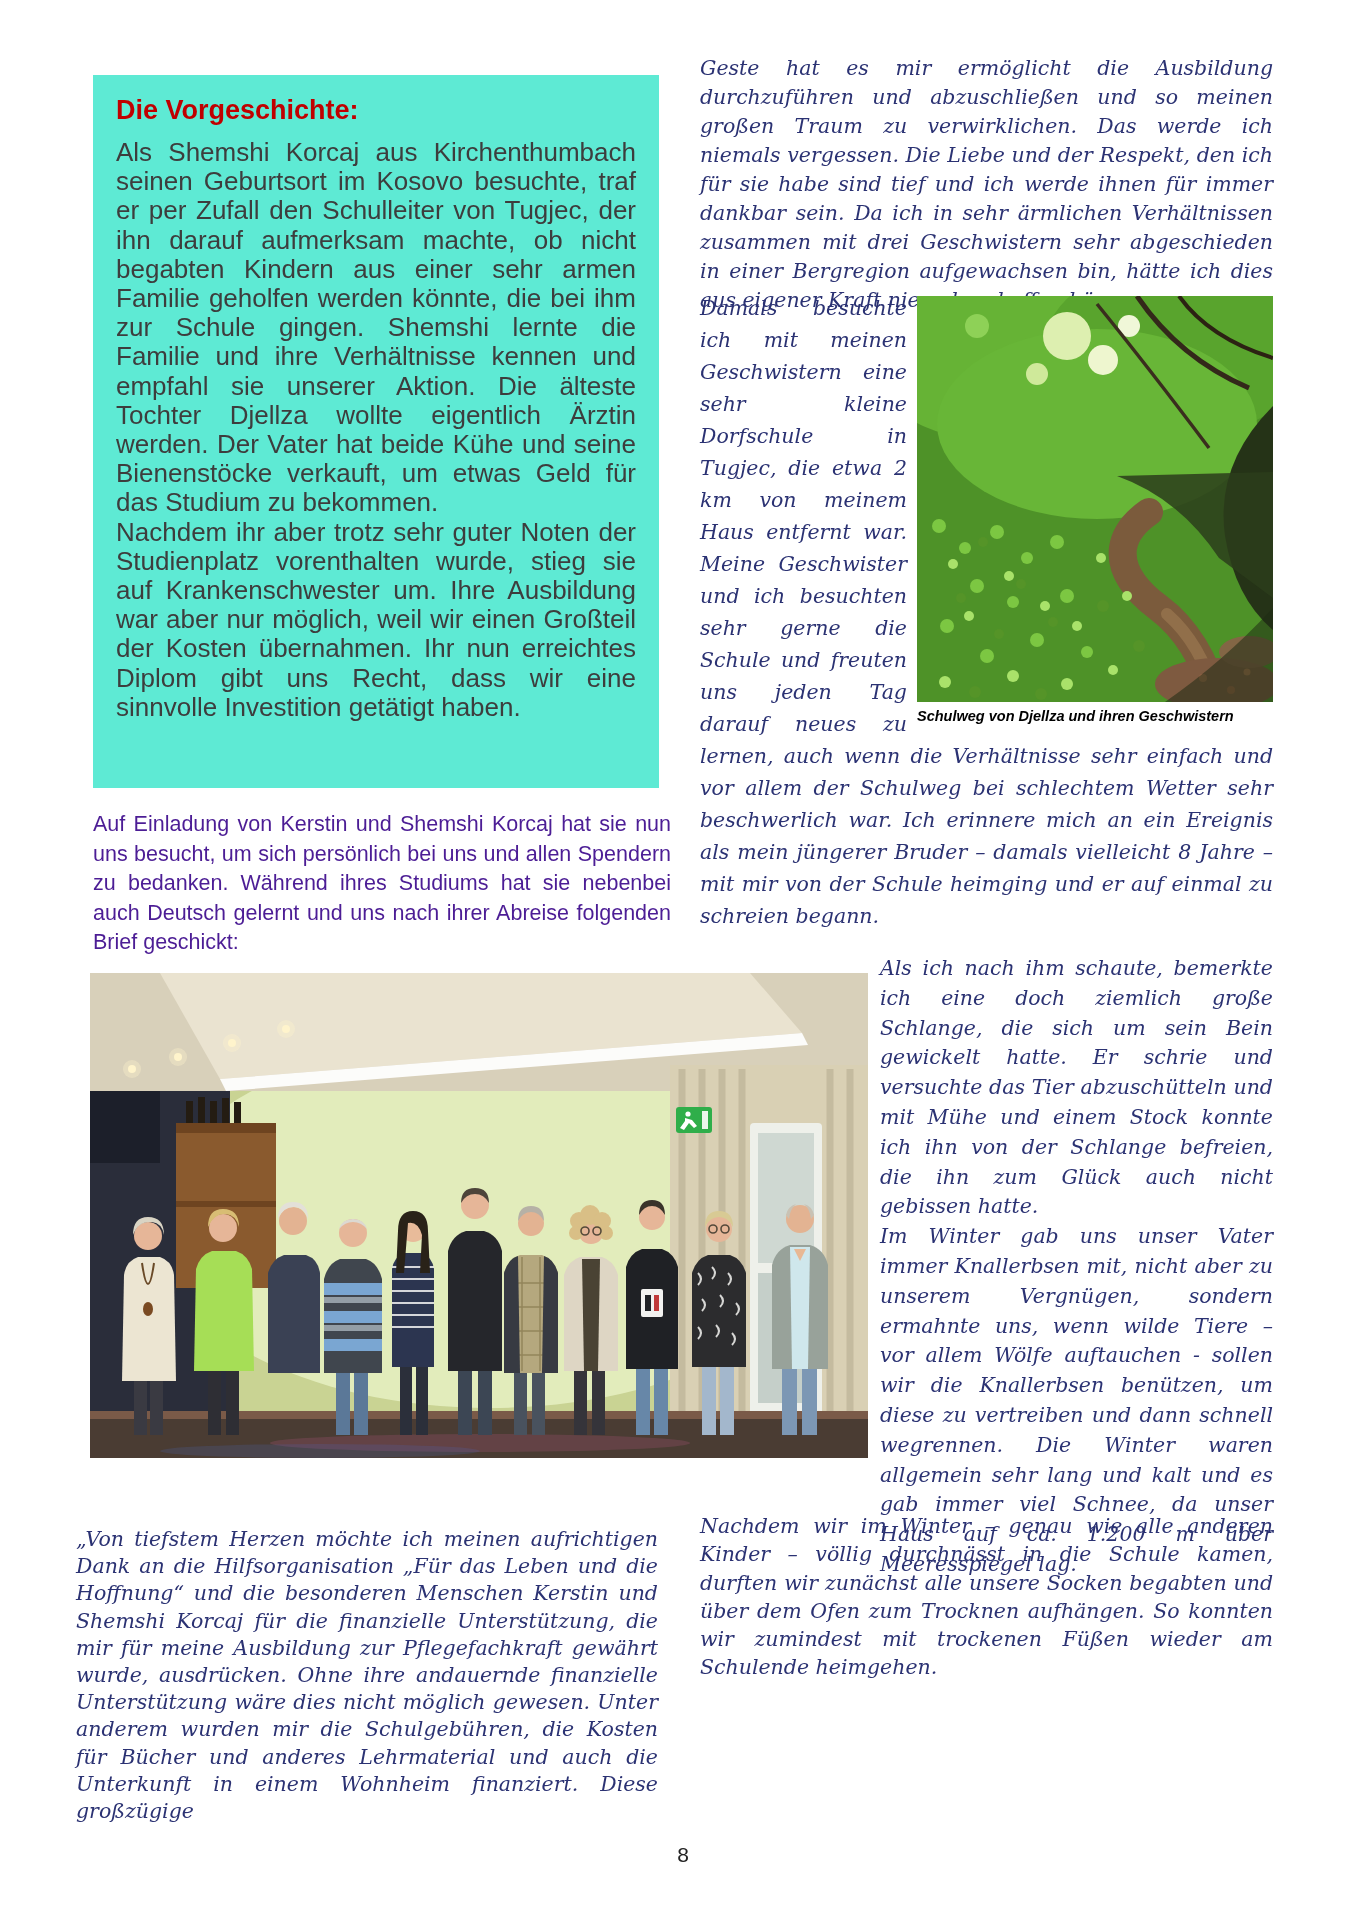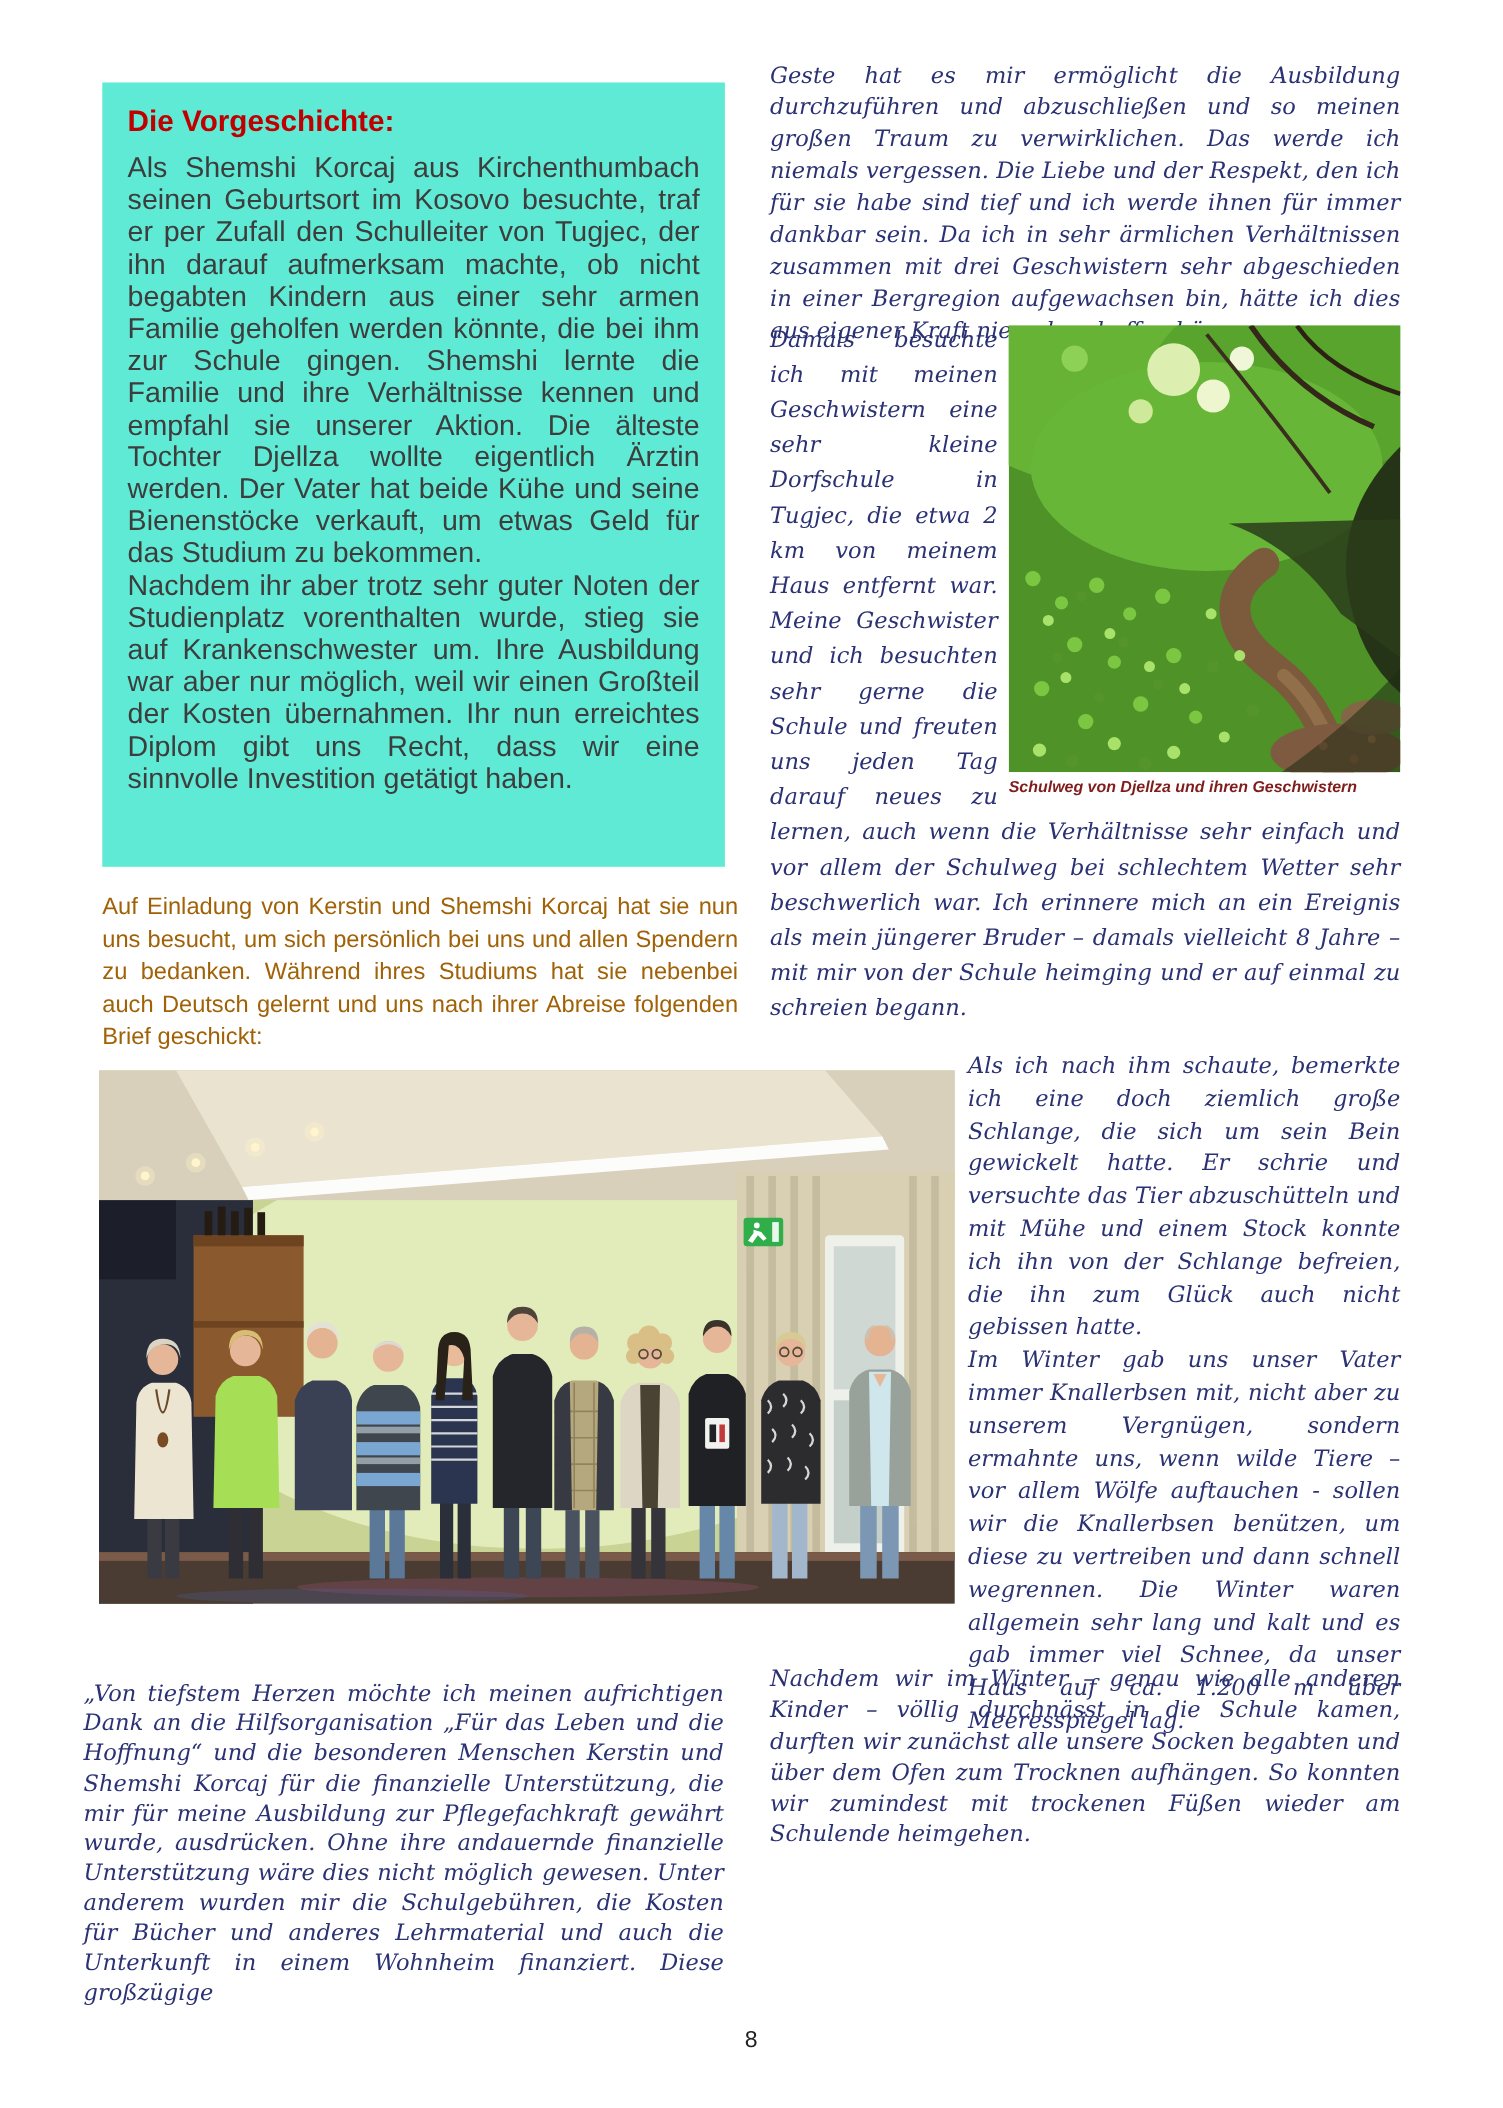--- a/index.html
+++ b/index.html
@@ -4,29 +4,29 @@
 <style>
   html,body{margin:0;padding:0;background:#ffffff;}
   .page{position:relative;width:1366px;height:1916px;background:#ffffff;overflow:hidden;
         font-family:"Liberation Sans",sans-serif;}
   
   .intro-box{position:absolute;left:93px;top:75px;width:566px;height:713px;
              background:#5eead4;box-sizing:border-box;padding:16px 23px;}
   .intro-box h1{margin:4px 0 12px 0;font-size:27px;font-weight:bold;color:#c00000;}
   .intro-box p{margin:0;font-size:26px;line-height:29.2px;color:#3d3d3d;text-align:justify;}
   
-  .sans-para{position:absolute;font-size:21.5px;line-height:29.5px;color:#a16207;text-align:justify;}
+  .sans-para{position:absolute;font-size:21.5px;line-height:29.5px;color:#4c1d95;text-align:justify;}
   .script{font-family:"DejaVu Serif",serif;font-style:italic;color:#2b3273;text-align:justify;}
   .script p{margin:0;}
   .rc-p1{position:absolute;left:700px;top:54px;width:573px;font-size:20.5px;line-height:29px;}
   .rc-wrap{position:absolute;left:700px;top:292px;width:573px;font-size:20.5px;line-height:32px;}
   .forest-figure{float:right;width:356px;margin:4px 0 2px 10px;}
   .forest-figure svg{display:block;width:356px;height:406px;}
   .forest-figure figcaption{font-family:"Liberation Sans",sans-serif;font-style:italic;font-weight:bold;
-             font-size:14.5px;color:#7f1d1d;margin-top:5px;line-height:18px;text-align:left;}
+             font-size:14.5px;color:#000000;margin-top:5px;line-height:18px;text-align:left;}
   .rc-beside{position:absolute;left:880px;top:954px;width:393px;font-size:20.5px;line-height:29.8px;}
   .rc-bottom{position:absolute;left:700px;top:1512px;width:573px;font-size:20.5px;line-height:28.3px;}
   .letter-left{position:absolute;left:76px;top:1526px;width:582px;font-size:20.5px;line-height:27.2px;}
   .visit-para{left:93px;top:810px;width:578px;}
   
   .group-figure{position:absolute;left:90px;top:973px;width:778px;}
   .group-figure svg{display:block;width:778px;height:485px;}
   .group-caption{position:absolute;left:93px;top:1468px;width:820px;
                  font-style:italic;font-weight:bold;font-size:17.5px;color:#111;}
   .page-number{position:absolute;left:0;top:1843px;width:1366px;text-align:center;

